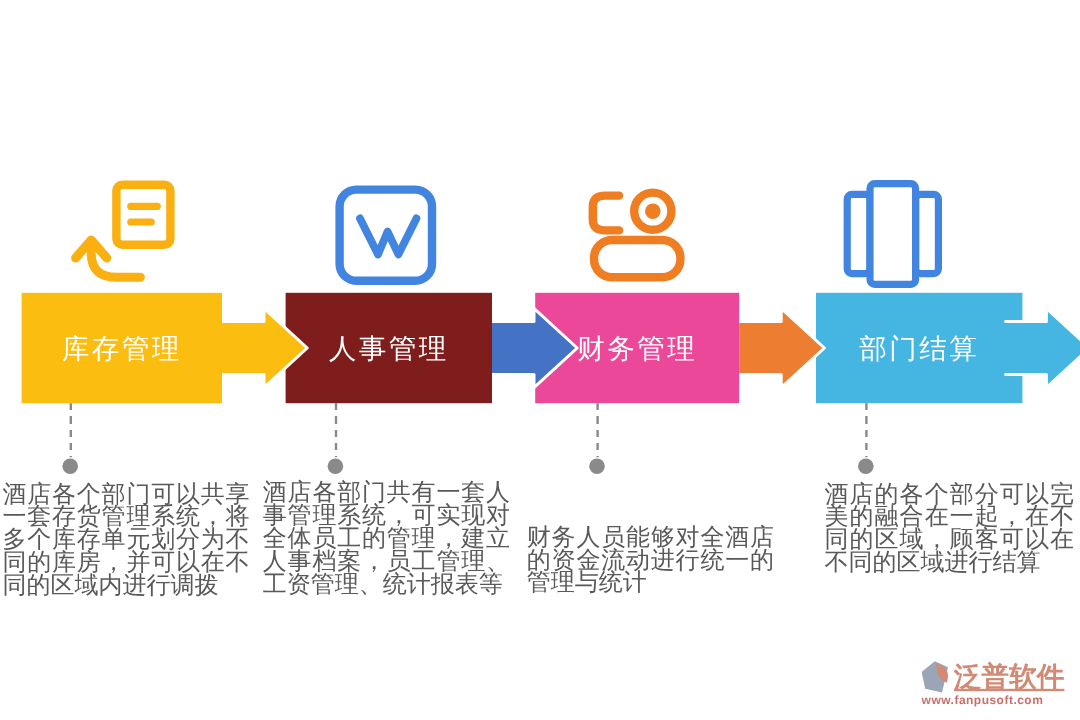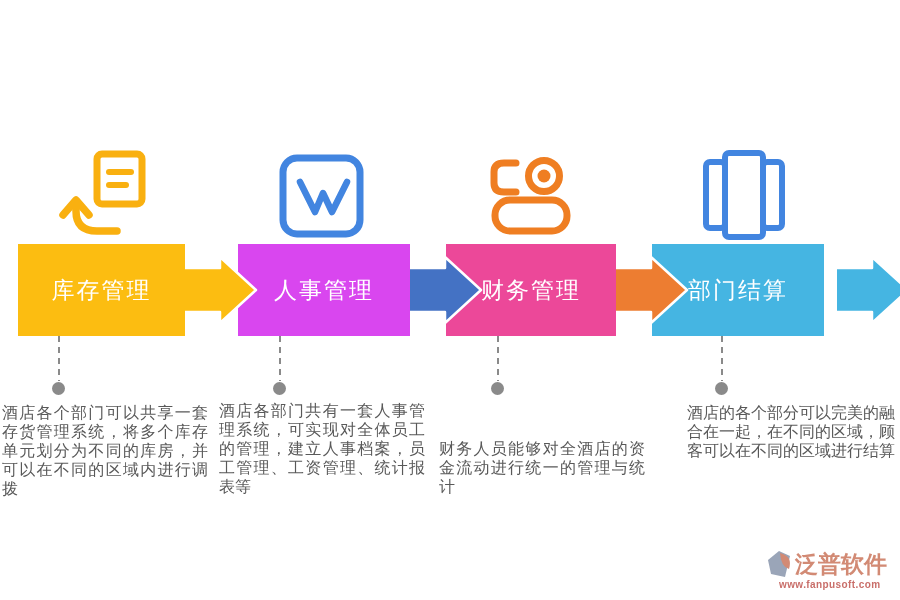--- a/index.html
+++ b/index.html
@@ -15,42 +15,42 @@
 
   
   .stage-icon{position:absolute;top:150px;width:90px;height:90px;z-index:1;}
 
   
   .dash{position:absolute;top:336px;height:45px;width:2px;
         background:repeating-linear-gradient(to bottom,currentColor 0 6px,transparent 6px 11px);}
   .dot{position:absolute;top:382px;width:13px;height:13px;border-radius:50%;}
 
   
-  .desc{position:absolute;top:403px;font-size:16px;line-height:19px;color:#595959;
+  .desc{position:absolute;top:403px;font-size:20px;line-height:19px;color:#595959;
         text-align:justify;word-break:break-all;}
 
   
   .s1 .block{left:18px;width:167px;}  .s1 .arrow{left:185px;} .s1 .stage-icon{left:56px;}
   .s1 .dash{left:58px;}  .s1 .dot{left:52px;}  .s1 .desc{left:2px;width:206px;}
 
   .s2 .block{left:238px;width:172px;} .s2 .arrow{left:410px;} .s2 .stage-icon{left:279px;}
   .s2 .dash{left:279px;} .s2 .dot{left:273px;} .s2 .desc{left:219px;width:206px;font-family:Liberation Mono, monospace;}
 
   .s3 .block{left:446px;width:170px;} .s3 .arrow{left:616px;} .s3 .stage-icon{left:486px;}
   .s3 .dash{left:497px;} .s3 .dot{left:491px;} .s3 .desc{left:439px;width:206px;margin-top:36px;}
 
-  .s4 .block{left:652px;width:172px;text-align:center;} .s4 .arrow{left:837px;} .s4 .stage-icon{left:699px;}
+  .s4 .block{left:680px;width:172px;text-align:center;} .s4 .arrow{left:837px;} .s4 .stage-icon{left:699px;}
   .s4 .dash{left:721px;} .s4 .dot{left:715px;} .s4 .desc{left:687px;width:208px;}
 
   
   .watermark{position:absolute;left:768px;top:550px;z-index:1;}
   .wm-row{display:flex;align-items:center;}
   .wm-mark{width:26px;height:28px;margin-right:1px;}
-  .wm-brand{font-size:23px;font-weight:bold;line-height:1;white-space:nowrap;}
-  .wm-url{font-size:10px;font-weight:bold;letter-spacing:0.4px;margin-top:1px;margin-left:11px;white-space:nowrap;}
+  .wm-brand{font-size:23px;font-weight:bold;line-height:1;white-space:nowrap;text-decoration:underline;}
+  .wm-url{font-size:10px;font-weight:bold;letter-spacing:0.4px;margin-top:1px;margin-left:0;white-space:nowrap;}
 </style>
 </head>
 <body>
 
 <div class="canvas">
 
   <div class="stage s1">
     <svg class="stage-icon" viewBox="0 0 90 90" style="color: rgb(249, 176, 16);">
       <rect x="41" y="4" width="45" height="50" rx="5" fill="none" stroke="currentColor" stroke-width="7"></rect>
       <line x1="53" y1="22" x2="75" y2="22" stroke="currentColor" stroke-width="6" stroke-linecap="round"></line>
@@ -67,21 +67,21 @@
     <div class="dash" style="color: rgb(138, 138, 138);"></div>
     <div class="dot" style="background-color: rgb(138, 138, 138);"></div>
     <div class="desc">酒店各个部门可以共享一套存货管理系统，将多个库存单元划分为不同的库房，并可以在不同的区域内进行调拨</div>
   </div>
 
   <div class="stage s2">
     <svg class="stage-icon" viewBox="0 0 90 90" style="color: rgb(66, 133, 224);">
       <rect x="4" y="8" width="77" height="76" rx="14" fill="none" stroke="currentColor" stroke-width="7"></rect>
       <path d="M 21 32 L 36 62 L 44 43 L 53 62 L 68 32" fill="none" stroke="currentColor" stroke-width="6.5" stroke-linecap="round" stroke-linejoin="round"></path>
     </svg>
-    <div class="block" style="background-color: #d946ef;">
+    <div class="block" style="background-color: #7f1d1d;">
       <span class="block-title">人事管理</span>
     </div>
     <svg class="arrow" viewBox="0 0 74 70" style="color: rgb(68, 114, 196);">
       <polygon points="-4,13 35,13 35,2 71,35 35,68 35,57 -4,57" fill="currentColor" stroke="#ffffff" stroke-width="2.5" stroke-linejoin="round"></polygon>
     </svg>
     <div class="dash" style="color: rgb(138, 138, 138);"></div>
     <div class="dot" style="background-color: rgb(138, 138, 138);"></div>
     <div class="desc">酒店各部门共有一套人事管理系统，可实现对全体员工的管理，建立人事档案，员工管理、工资管理、统计报表等</div>
   </div>
 

